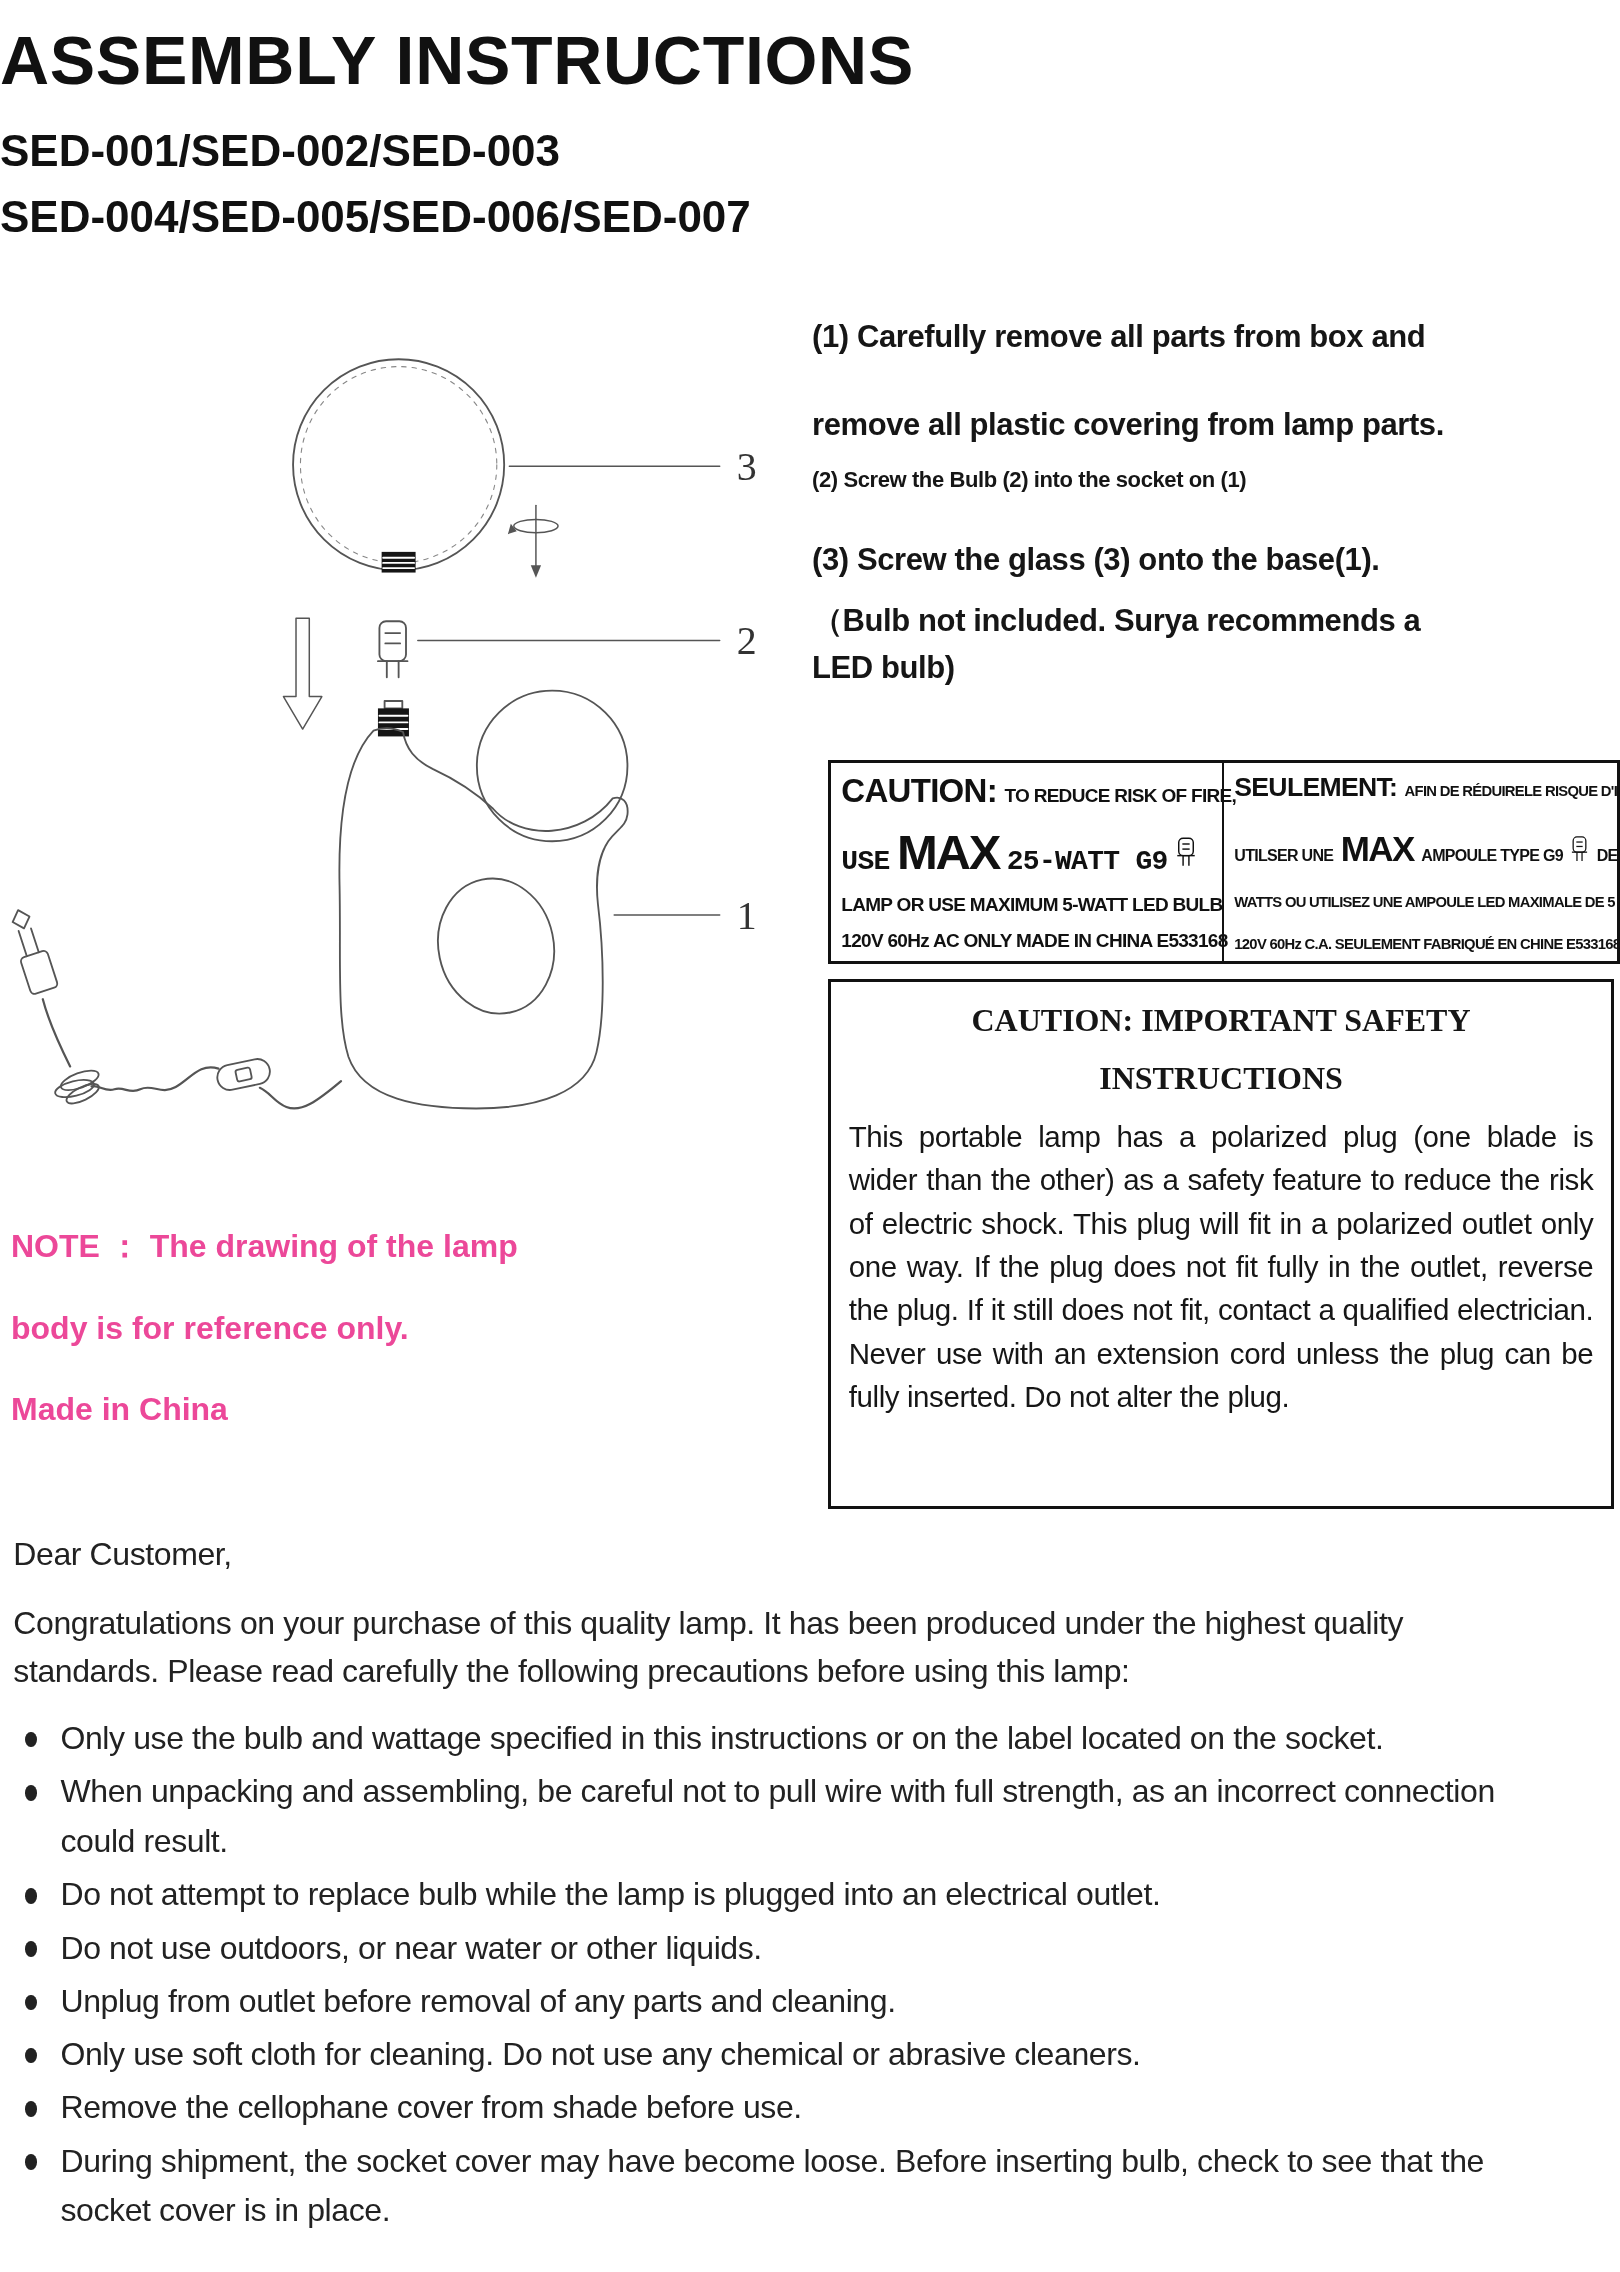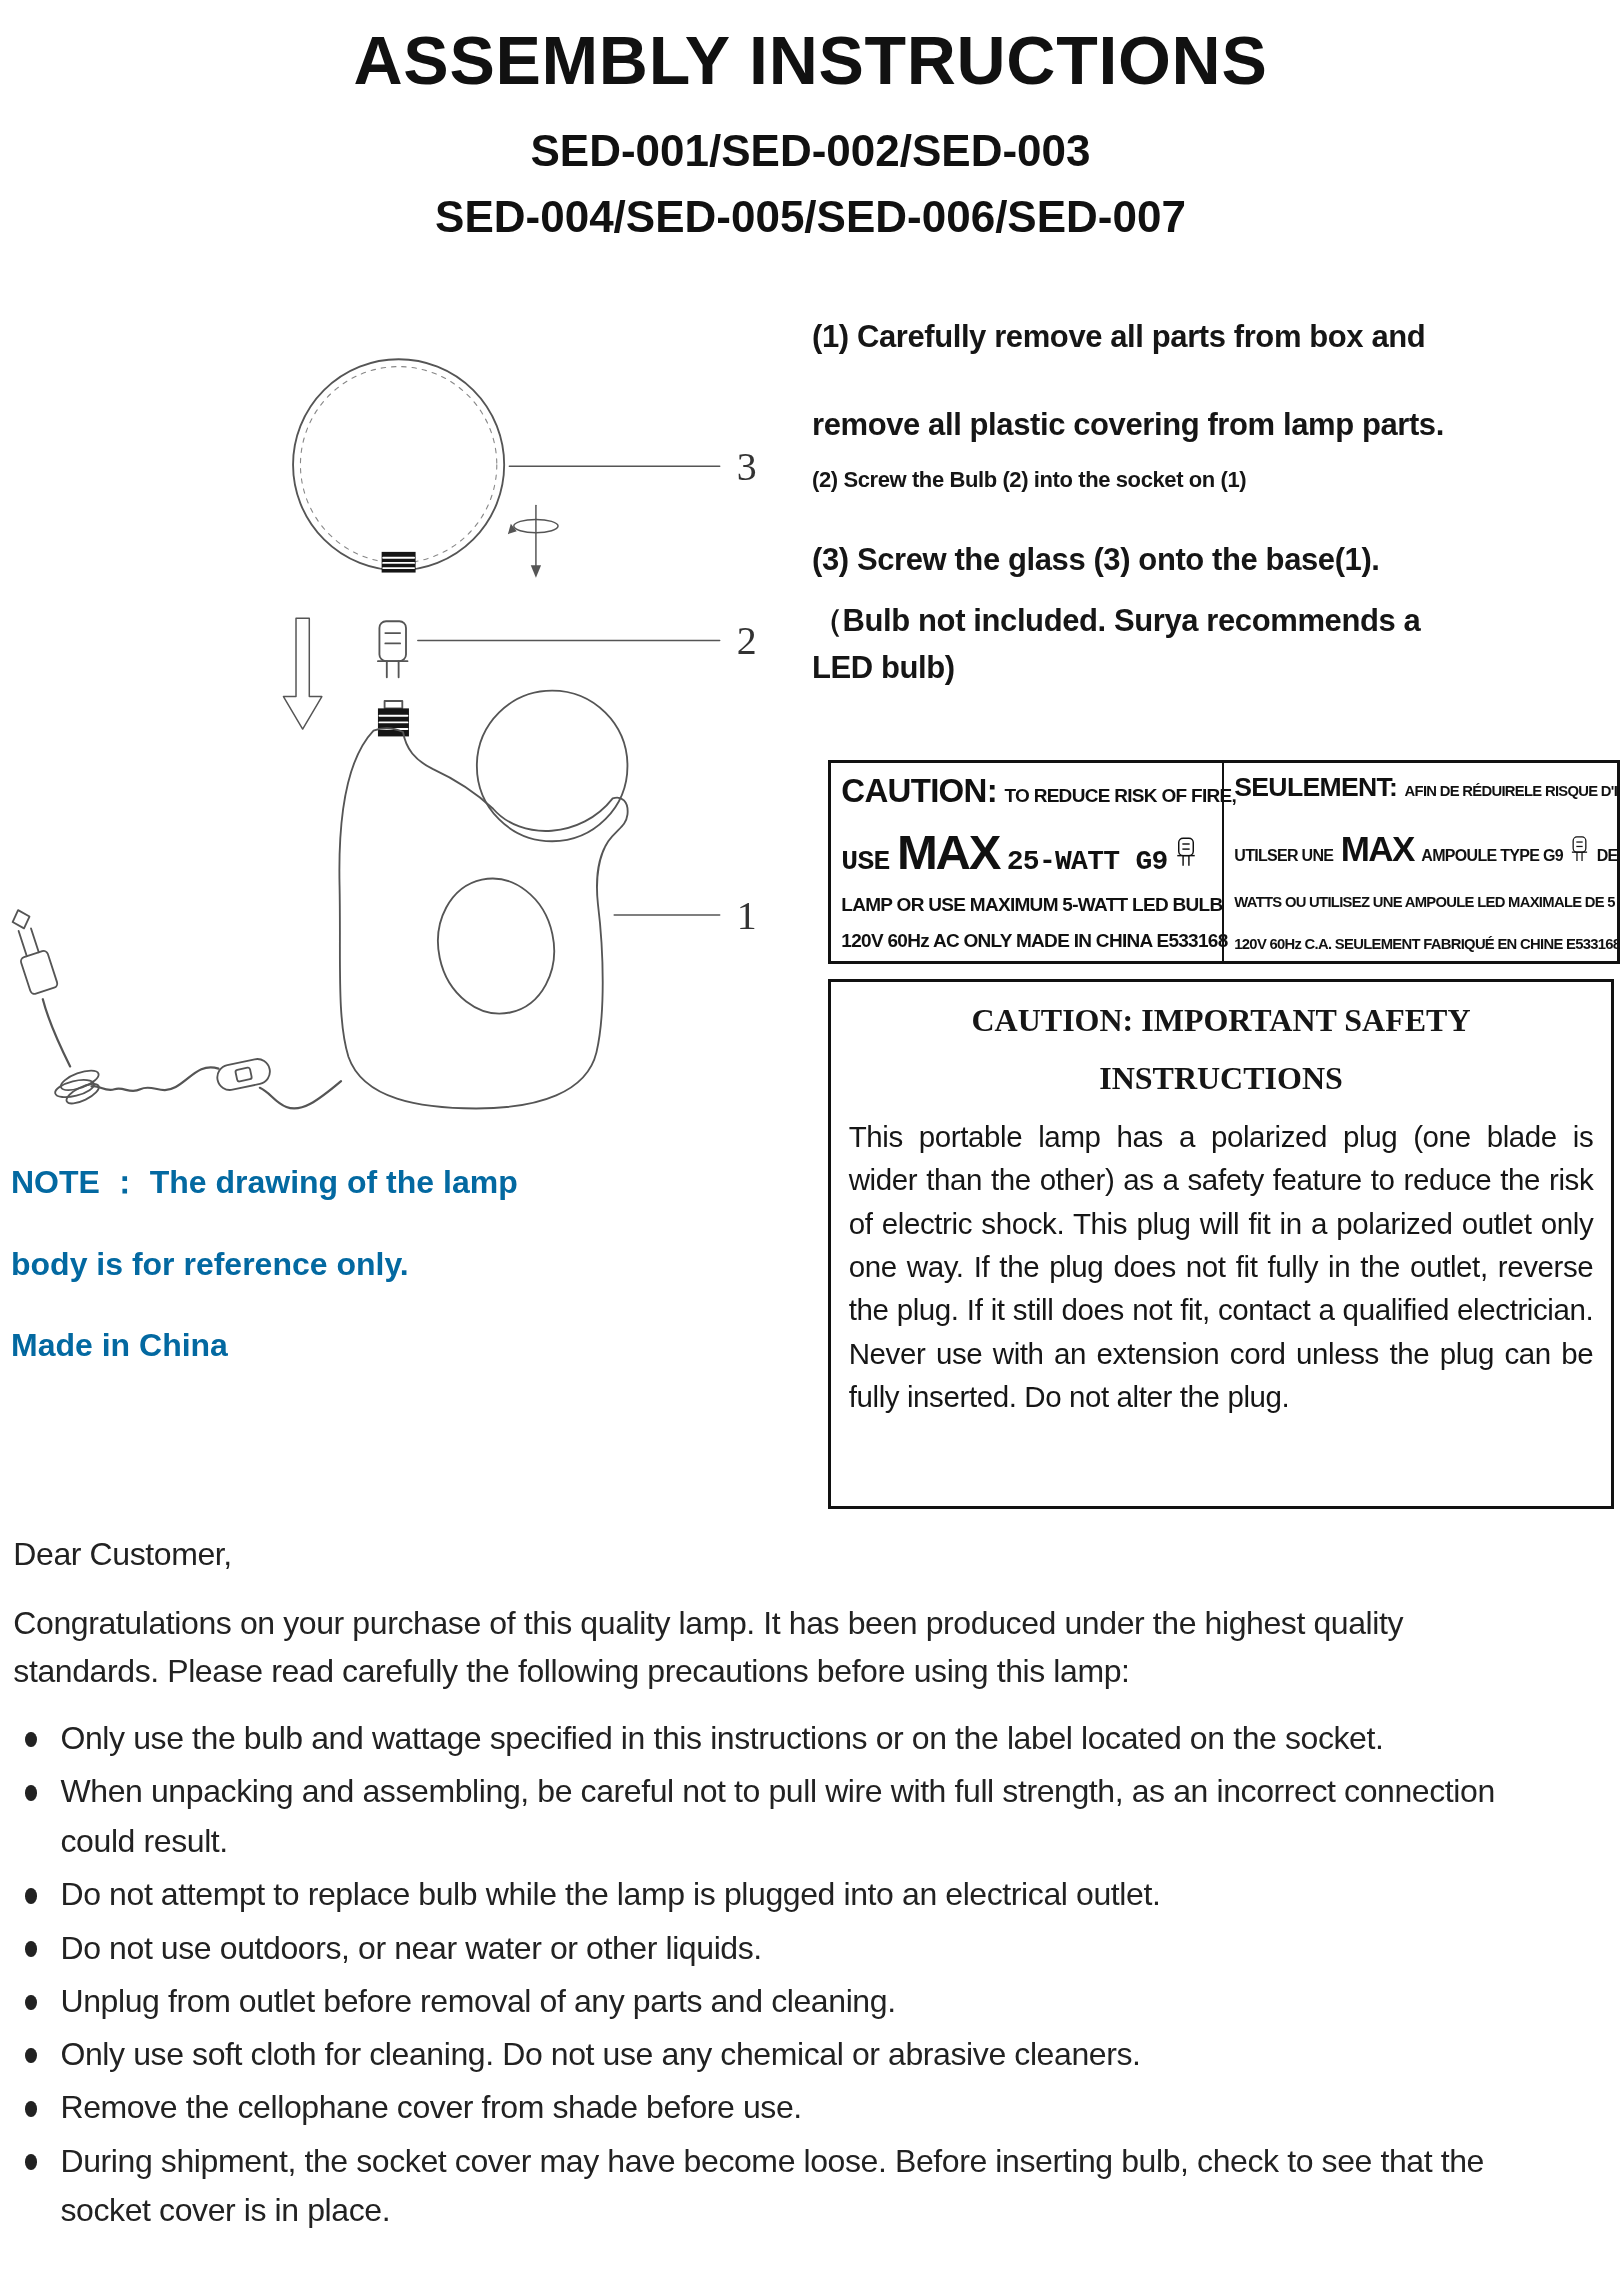--- a/index.html
+++ b/index.html
@@ -2,21 +2,21 @@
 <html style="font-size:11.8px"><head>
 <meta charset="utf-8">
 <style>
   html,body { margin:0; padding:0; background:#ffffff; }
   .page {
     position:relative; width:1621px; height:2273px; background:#fff;
     font-family:"Liberation Sans", sans-serif; color:#1c1c1c; overflow:hidden;
   }
 
   
-  .header { position:absolute; top:20.7px; left:0; right:0; text-align:center; }
+  .header { position:absolute; top:20.7px; left:0; right:0; }
   .title { font-size:68px; font-weight:bold; margin:0; letter-spacing:0.7px; color:#111; }
   .models { font-size:44px; font-weight:bold; line-height:1.5; margin-top:19px; color:#111; }
 
   
   .steps { position:absolute; left:812px; top:314px; width:801px; font-weight:bold; color:#161616; }
   .steps p { margin:0; font-size:31px; line-height:1.5; letter-spacing:-0.4px; }
   .steps .mb-lg { margin-bottom:41px; }
   .steps .mb-sm { margin-bottom:14.8px; }
   .steps .smaller { font-size:22px; }
 
@@ -47,21 +47,21 @@
   .safety-box {
     position:absolute; left:828px; top:979px; width:786px; height:530px;
     border:3px solid #111; box-sizing:border-box; padding:10.3px 17.7px 14.8px; color:#161616;
   }
   .safety-title { font-family:"Liberation Serif", serif; font-weight:bold; font-size:32px;
     text-align:center; line-height:1.8; margin:0; letter-spacing:0; }
   .safety-body { font-size:29.5px; line-height:1.47; text-align:justify; margin-top:7.4px;
     letter-spacing:-0.4px; }
 
   
-  .note { position:absolute; left:11px; top:1162px; font-weight:bold; font-size:32px; color:#0369a1; }
+  .note { position:absolute; left:11px; top:1226px; font-weight:bold; font-size:32px; color:#ec4899; }
   .note p { margin:0 0 40px 0; line-height:1.3; }
 
   
   .customer { position:absolute; left:13.3px; top:1534px; width:1510px; font-size:32px;
     color:#222; letter-spacing:-0.4px; }
   .customer .salutation { margin:0 0 23.6px 0; line-height:1.3; }
   .customer .intro { margin:0 0 19px 0; line-height:1.5; }
   .precautions { list-style:none; margin:0; padding:0; }
   .precautions li { display:flex; align-items:flex-start; margin:0 0 3.7px 0; line-height:1.55; }
   .dot { width:11.8px; height:15.5px; border-radius:50%; background:#222; flex:0 0 auto;

